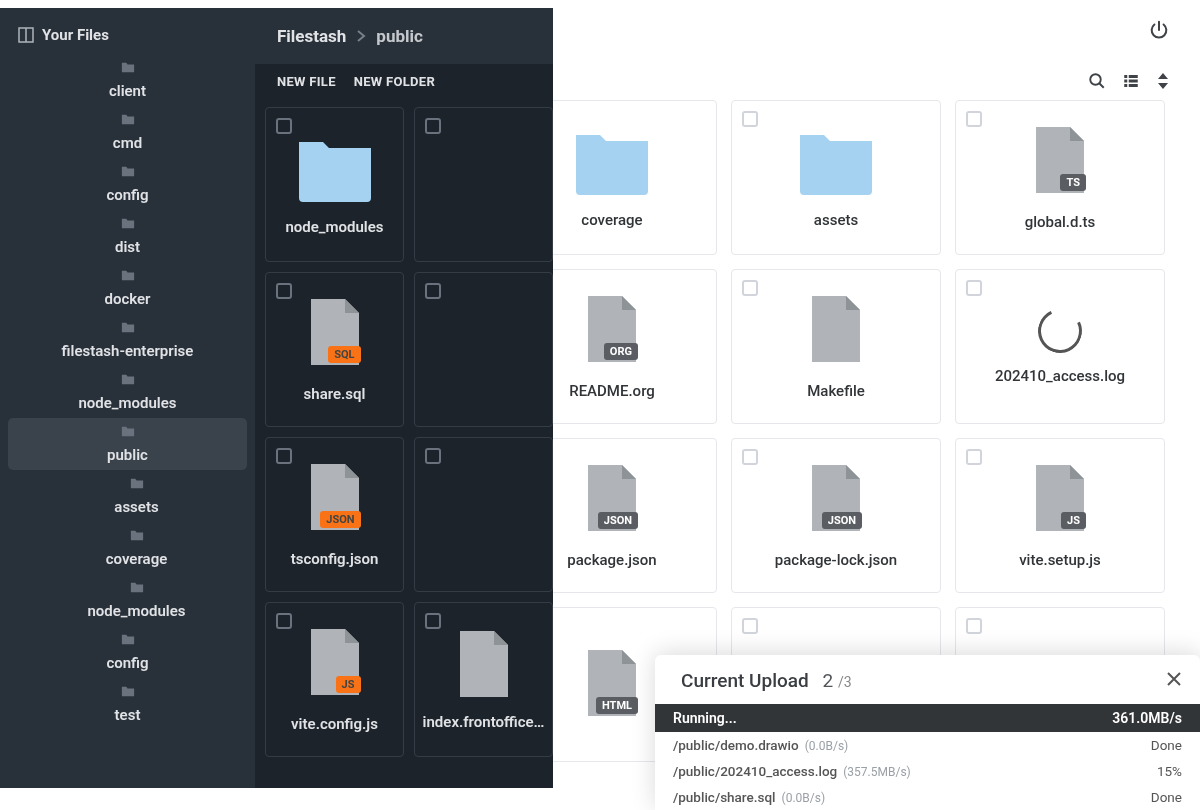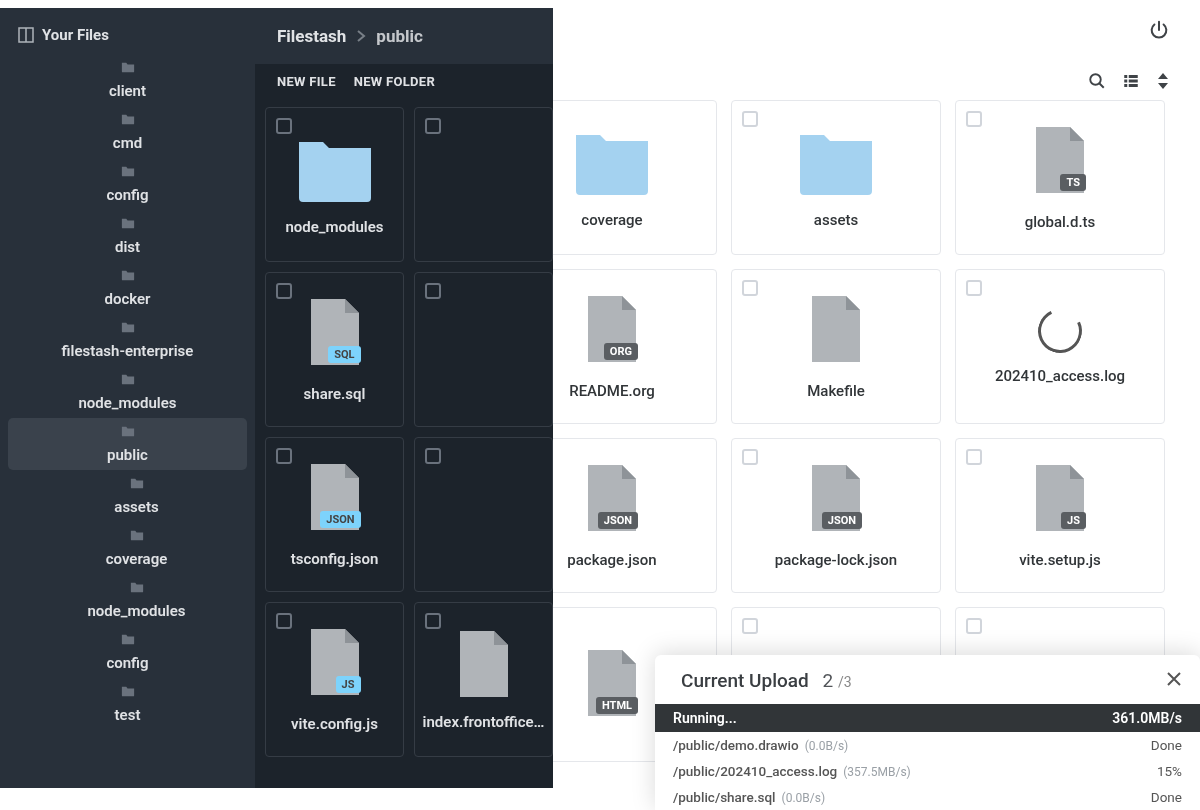--- a/index.html
+++ b/index.html
@@ -49,21 +49,21 @@
   .light-grid { display:grid; grid-template-columns:repeat(3, 210px); gap:14px 14px; padding-left:0; margin-left:-46px; }
   
   .light-tile { position:relative; width:210px; height:155px; border:1px solid var(--grid-border); border-radius:4px; display:flex; flex-direction:column; align-items:center; justify-content:center; gap:14px; background:#fff; }
   .light-tile .cb { position:absolute; left:10px; top:10px; width:16px; height:16px; border:2px solid var(--checkbox); border-radius:3px; }
   .tile-label { font-size:15px; font-weight:500; color:var(--text-dark); white-space:nowrap; overflow:hidden; text-overflow:ellipsis; max-width:190px; }
 
   
   .folder-big { width:80px; }
   .file-big { width:56px; position:relative; }
   .file-badge { position:absolute; bottom:8px; right:2px; background:#5a5e62; color:#fff; font-size:11px; font-weight:700; padding:2px 6px; border-radius:3px; }
-  .file-badge.light { background:#7dd3fc; color:#444; }
+  .file-badge.light { background:#f97316; color:#444; }
   .spinner { width:44px; height:44px; border:3px solid #555; border-top-color:transparent; border-radius:50%; transform:rotate(20deg); }
 
   
   .upload-panel { position:absolute; left:655px; bottom:0; width:545px; background:#fff; box-shadow:0 -2px 24px rgba(0,0,0,0.15); border-radius:6px 6px 0 0; overflow:hidden; font-size:14px; }
   .upload-top { display:flex; align-items:baseline; justify-content:space-between; padding:14px 18px 12px 18px; }
   .upload-title { font-size:19px; font-weight:500; color:#3a3e42;margin-left:8px; }
   .upload-count { font-size:19px; color:#525559; font-weight:400; }
   .upload-count small { font-size:14px; color:#888; }
   .upload-running { background:var(--upload-header-bg); color:#fff; display:flex; justify-content:space-between; padding:6px 18px; font-weight:600; font-size:14px;}
   .upload-row { display:flex; justify-content:space-between; padding:5px 18px; color:#555; font-size:13.5px; }

